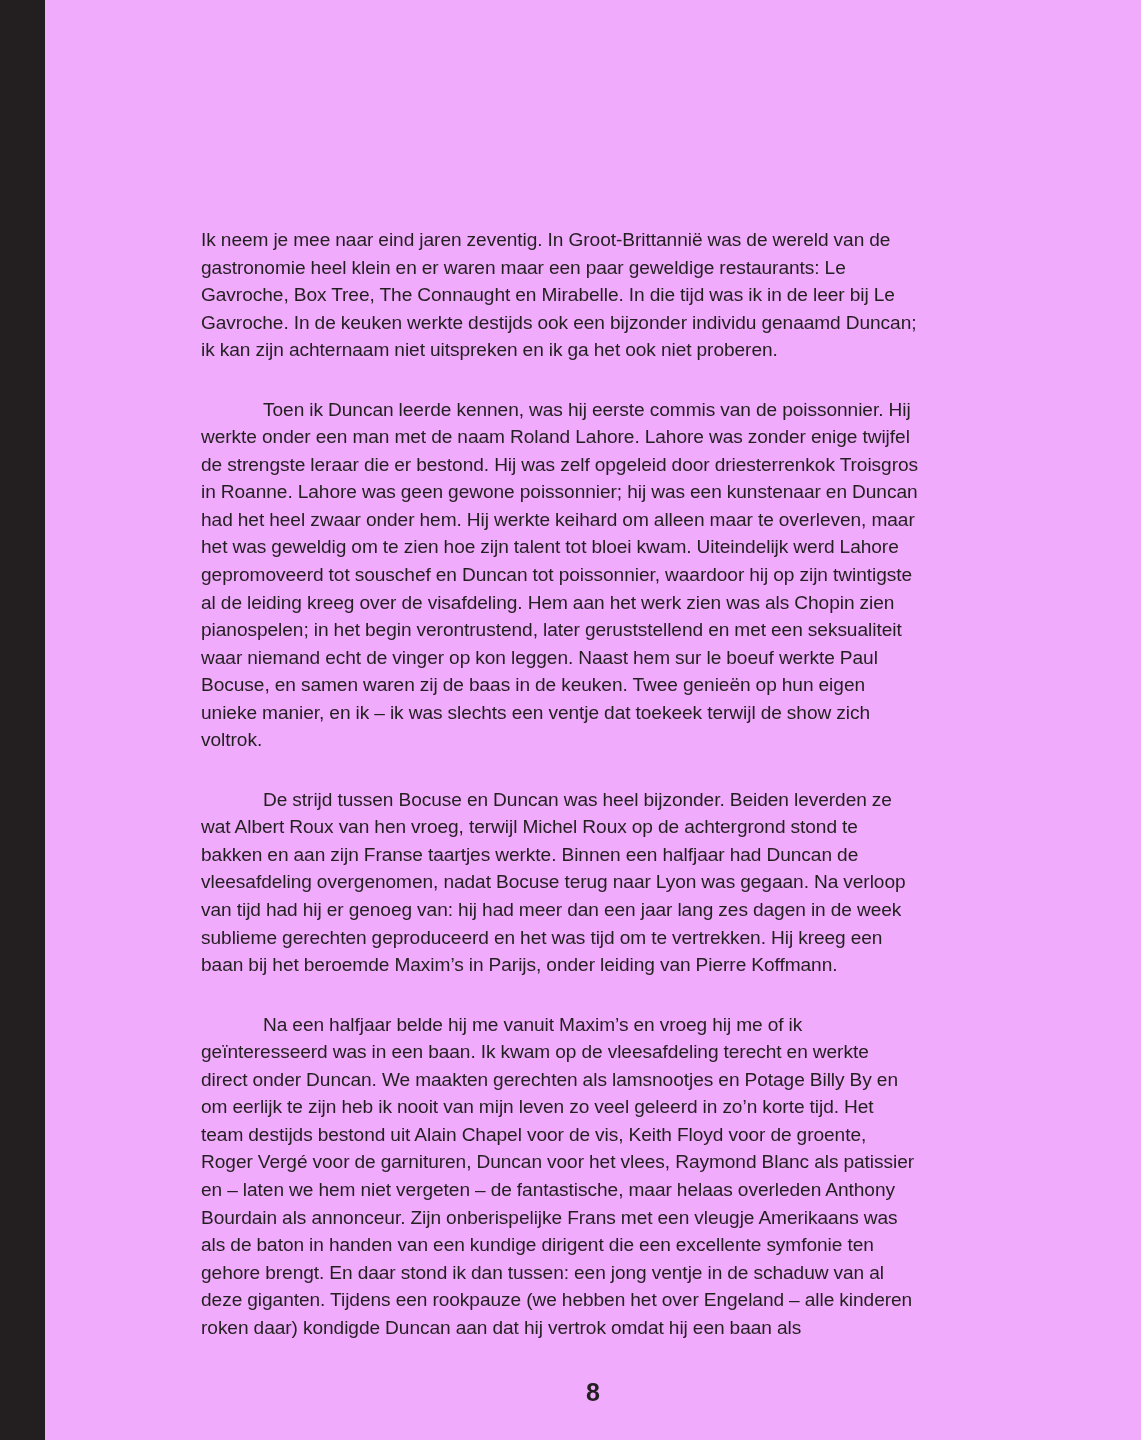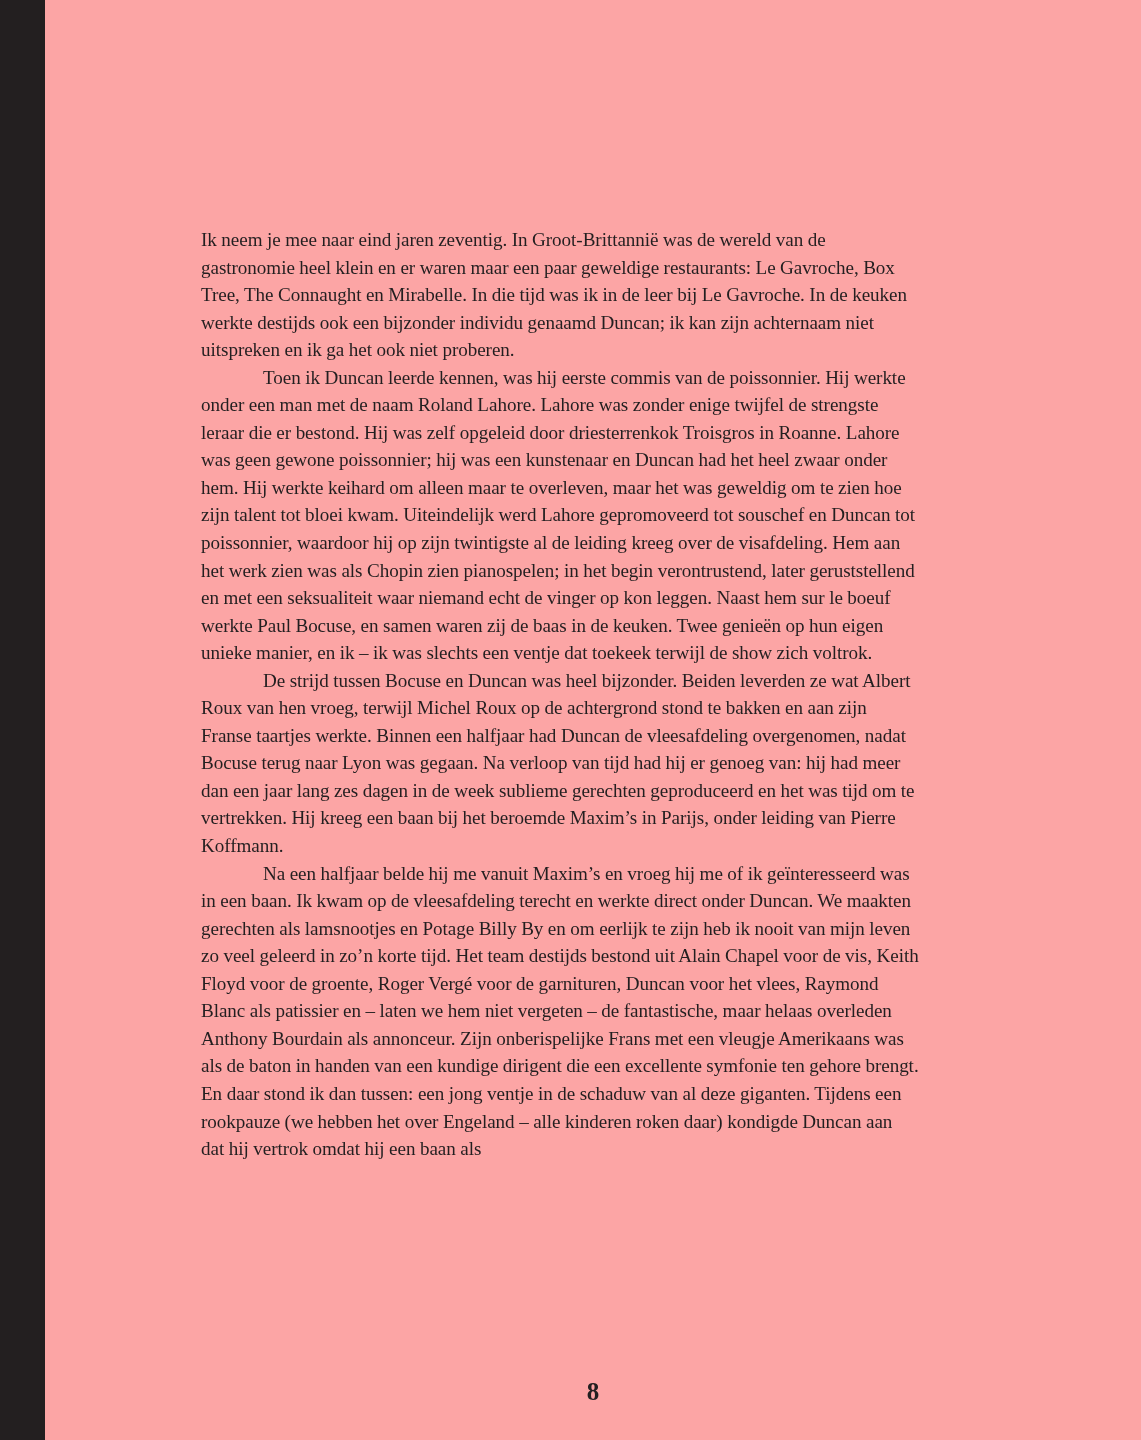--- a/index.html
+++ b/index.html
@@ -27,41 +27,41 @@
     width: 45px;
     height: 1440px;
     background: #231f20;
   }
   #page-sheet {
     position: absolute;
     left: 45px;
     top: 0;
     right: 0;
     bottom: 0;
-    background: #fca5a5;
-    font-family: Liberation Serif, serif;
+    background: #f0abfc;
   }
   #text-column {
     position: absolute;
     left: 156px;          
     top: 226px;
     width: 718px;
     color: #231f20;
     font-size: 19.1px;
     line-height: 27.55px;
     letter-spacing: -0.05px;
     text-align: left;
   }
   #text-column p {
     margin: 0;
     padding: 0;
     word-spacing: -0.2px;
   }
   #text-column p.indent {
     text-indent: 62px;
+    margin-top: 32px;
   }
   #page-number {
     position: absolute;
     left: 0;
     right: 0;
     top: 1378px;
     text-align: center;
     font-size: 25px;
     font-weight: bold;
     color: #231f20;

